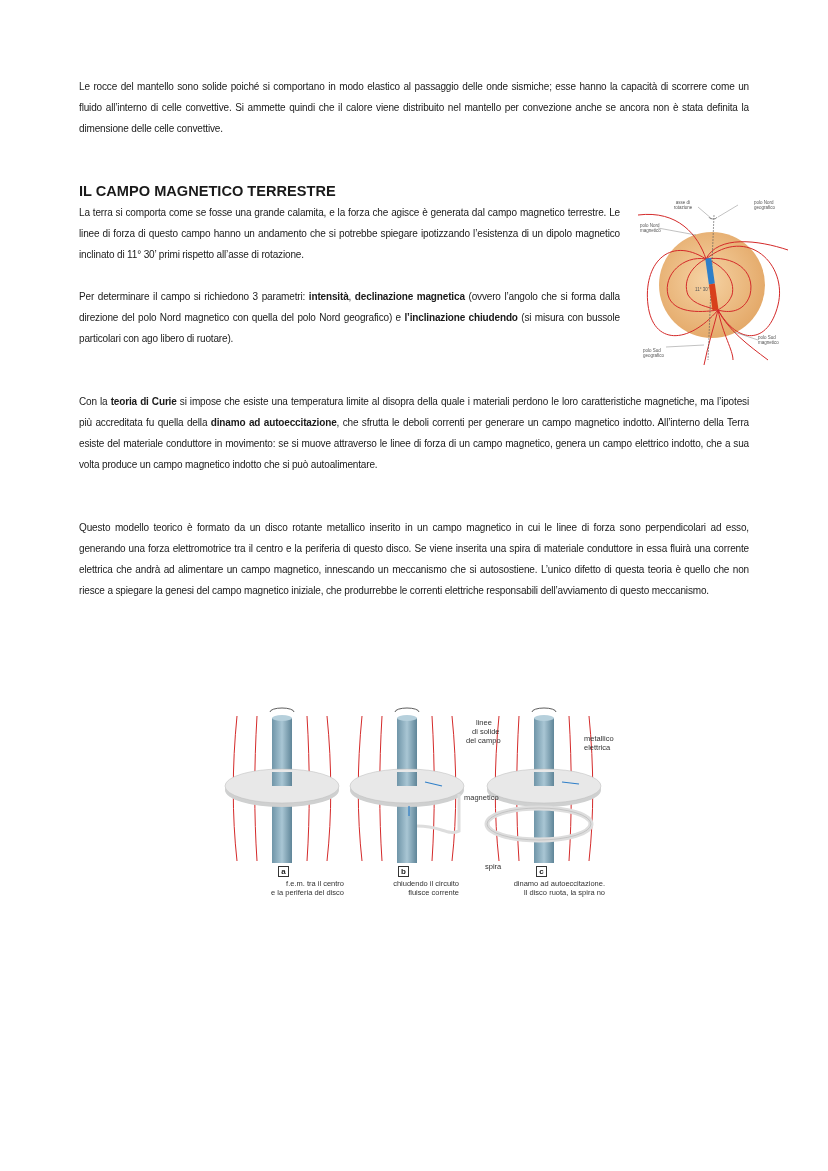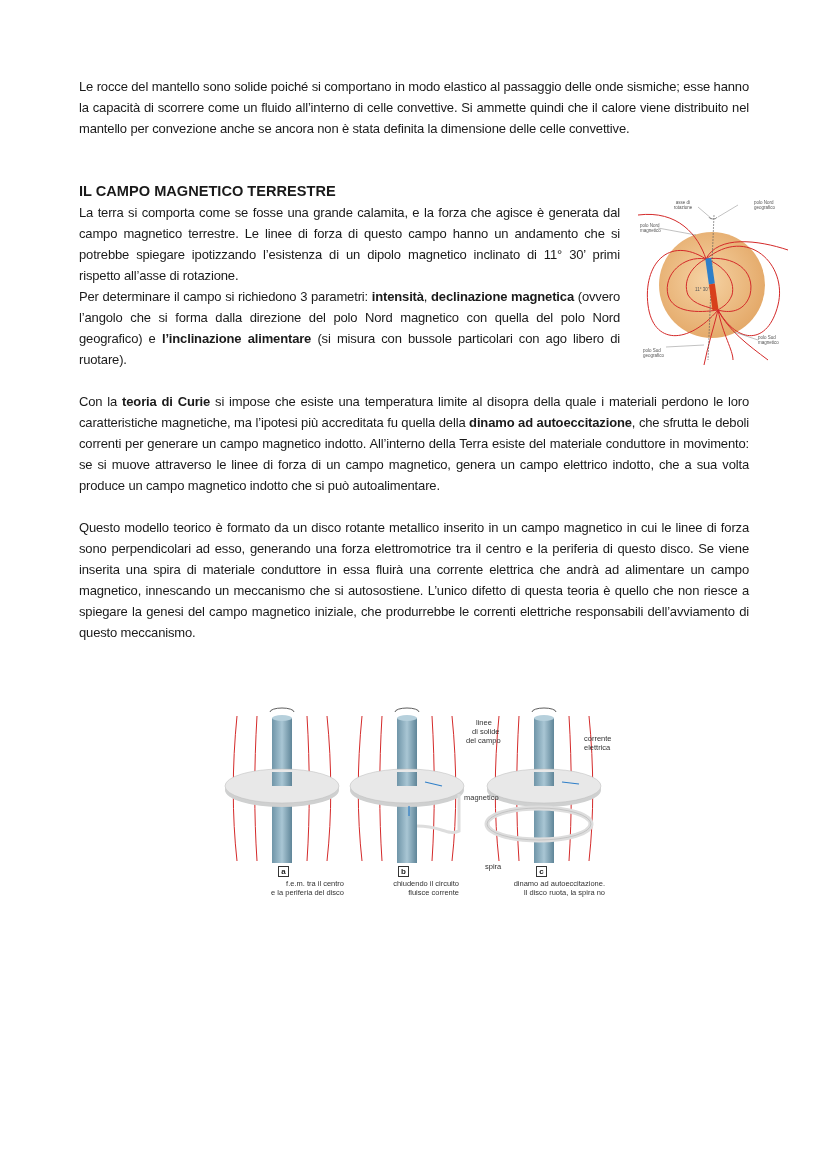--- a/index.html
+++ b/index.html
@@ -1,18 +1,18 @@
 <!DOCTYPE html>
 <html><head>
 <meta charset="utf-8">
 <style>
   html, body { margin: 0; padding: 0; background: #ffffff; }
   body { width: 828px; height: 1171px; position: relative; overflow: hidden;
          font-family: "Liberation Sans", sans-serif; color: #1a1a1a; }
-  .para { position: absolute; left: 79px; width: 670px; font-size: 13px; line-height: 21px;
+  .para { position: absolute; left: 79px; width: 670px; font-size: 10px; line-height: 21px;
           text-align: justify; letter-spacing: -0.15px; }
   .para b { font-weight: bold; margin-top: 37px; }
   .heading { position: absolute; left: 79px; top: 181px; font-size: 14.6px; font-weight: bold; line-height: 21px; }
   .narrow { width: 541px; }
   .earth { position: absolute; left: 638px; top: 195px; width: 150px; height: 170px; }
   .earth .lbl { position: absolute; font-size: 4.5px; line-height: 5px; color: #555; }
   .dynamo { position: absolute; left: 222px; top: 706px; width: 400px; height: 200px; }
   .cap { position: absolute; font-size: 7.5px; line-height: 9px; color: #333; text-align: right; }
   .cap-box { position: absolute; font-size: 8px; font-weight: bold; border: 1px solid #333; width: 9px; height: 9px;
              line-height: 9px; text-align: center; color: #222; }
@@ -21,21 +21,21 @@
 </head>
 <body>
 
 <div class="para" style="top:76px;">Le rocce del mantello sono solide poiché si comportano in modo elastico al passaggio delle onde sismiche; esse hanno la capacità di scorrere come un fluido all’interno di celle convettive. Si ammette quindi che il calore viene distribuito nel mantello per convezione anche se ancora non è stata definita la dimensione delle celle convettive.</div>
 
 <div class="heading">IL CAMPO MAGNETICO TERRESTRE</div>
 
 <div class="para narrow" style="top:202px;">La terra si comporta come se fosse una grande calamita, e la forza che agisce è generata dal campo magnetico terrestre. Le linee di forza di questo campo hanno un andamento che si potrebbe spiegare ipotizzando l’esistenza di un dipolo magnetico inclinato di 11° 30’ primi rispetto all’asse di rotazione.</div>
 
 <div class="para narrow" style="top:286px;">
-  <span>Per determinare il campo si richiedono 3 parametri: </span><b>intensità</b><span>, </span><b>declinazione magnetica</b><span> (ovvero l’angolo che si forma dalla direzione del polo Nord magnetico con quella del polo Nord geografico) e </span><b>l’inclinazione alimentare</b><span> (si misura con bussole particolari con ago libero di ruotare).</span>
+  <span>Per determinare il campo si richiedono 3 parametri: </span><b>intensità</b><span>, </span><b>declinazione magnetica</b><span> (ovvero l’angolo che si forma dalla direzione del polo Nord magnetico con quella del polo Nord geografico) e </span><b>l’inclinazione chiudendo</b><span> (si misura con bussole particolari con ago libero di ruotare).</span>
 </div>
 
 <div class="earth">
   <svg width="150" height="170" viewBox="0 0 150 170">
     <defs>
       <radialGradient id="g1" cx="45%" cy="45%" r="60%">
         <stop offset="0%" stop-color="#f6d3a4"></stop>
         <stop offset="100%" stop-color="#e3a766"></stop>
       </radialGradient>
     </defs>
@@ -149,16 +149,16 @@
   <span class="cap" style="left:125px; top:182px; width:112px;">fluisce corrente</span>
 
   <span class="cap-box" style="left:314px; top:160px;">c</span>
   <span class="cap" style="left:258px; top:173px; width:125px;">dinamo ad autoeccitazione.</span>
   <span class="cap" style="left:258px; top:182px; width:125px;">Il disco ruota, la spira no</span>
 
   <span class="ann" style="left:238px; top:12px;">linee</span>
   <span class="ann" style="left:234px; top:21px;">di solide</span>
   <span class="ann" style="left:228px; top:30px;">del campo</span>
   <span class="ann" style="left:226px; top:39px;margin-top:48px;">magnetico</span>
-  <span class="ann" style="left:346px; top:28px;">corrente</span>
+  <span class="ann" style="left:346px; top:28px;">metallico</span>
   <span class="ann" style="left:346px; top:37px;text-align:right;">elettrica</span>
   <span class="ann" style="left:247px; top:156px;">spira</span>
 </div>
 
 </body></html>

